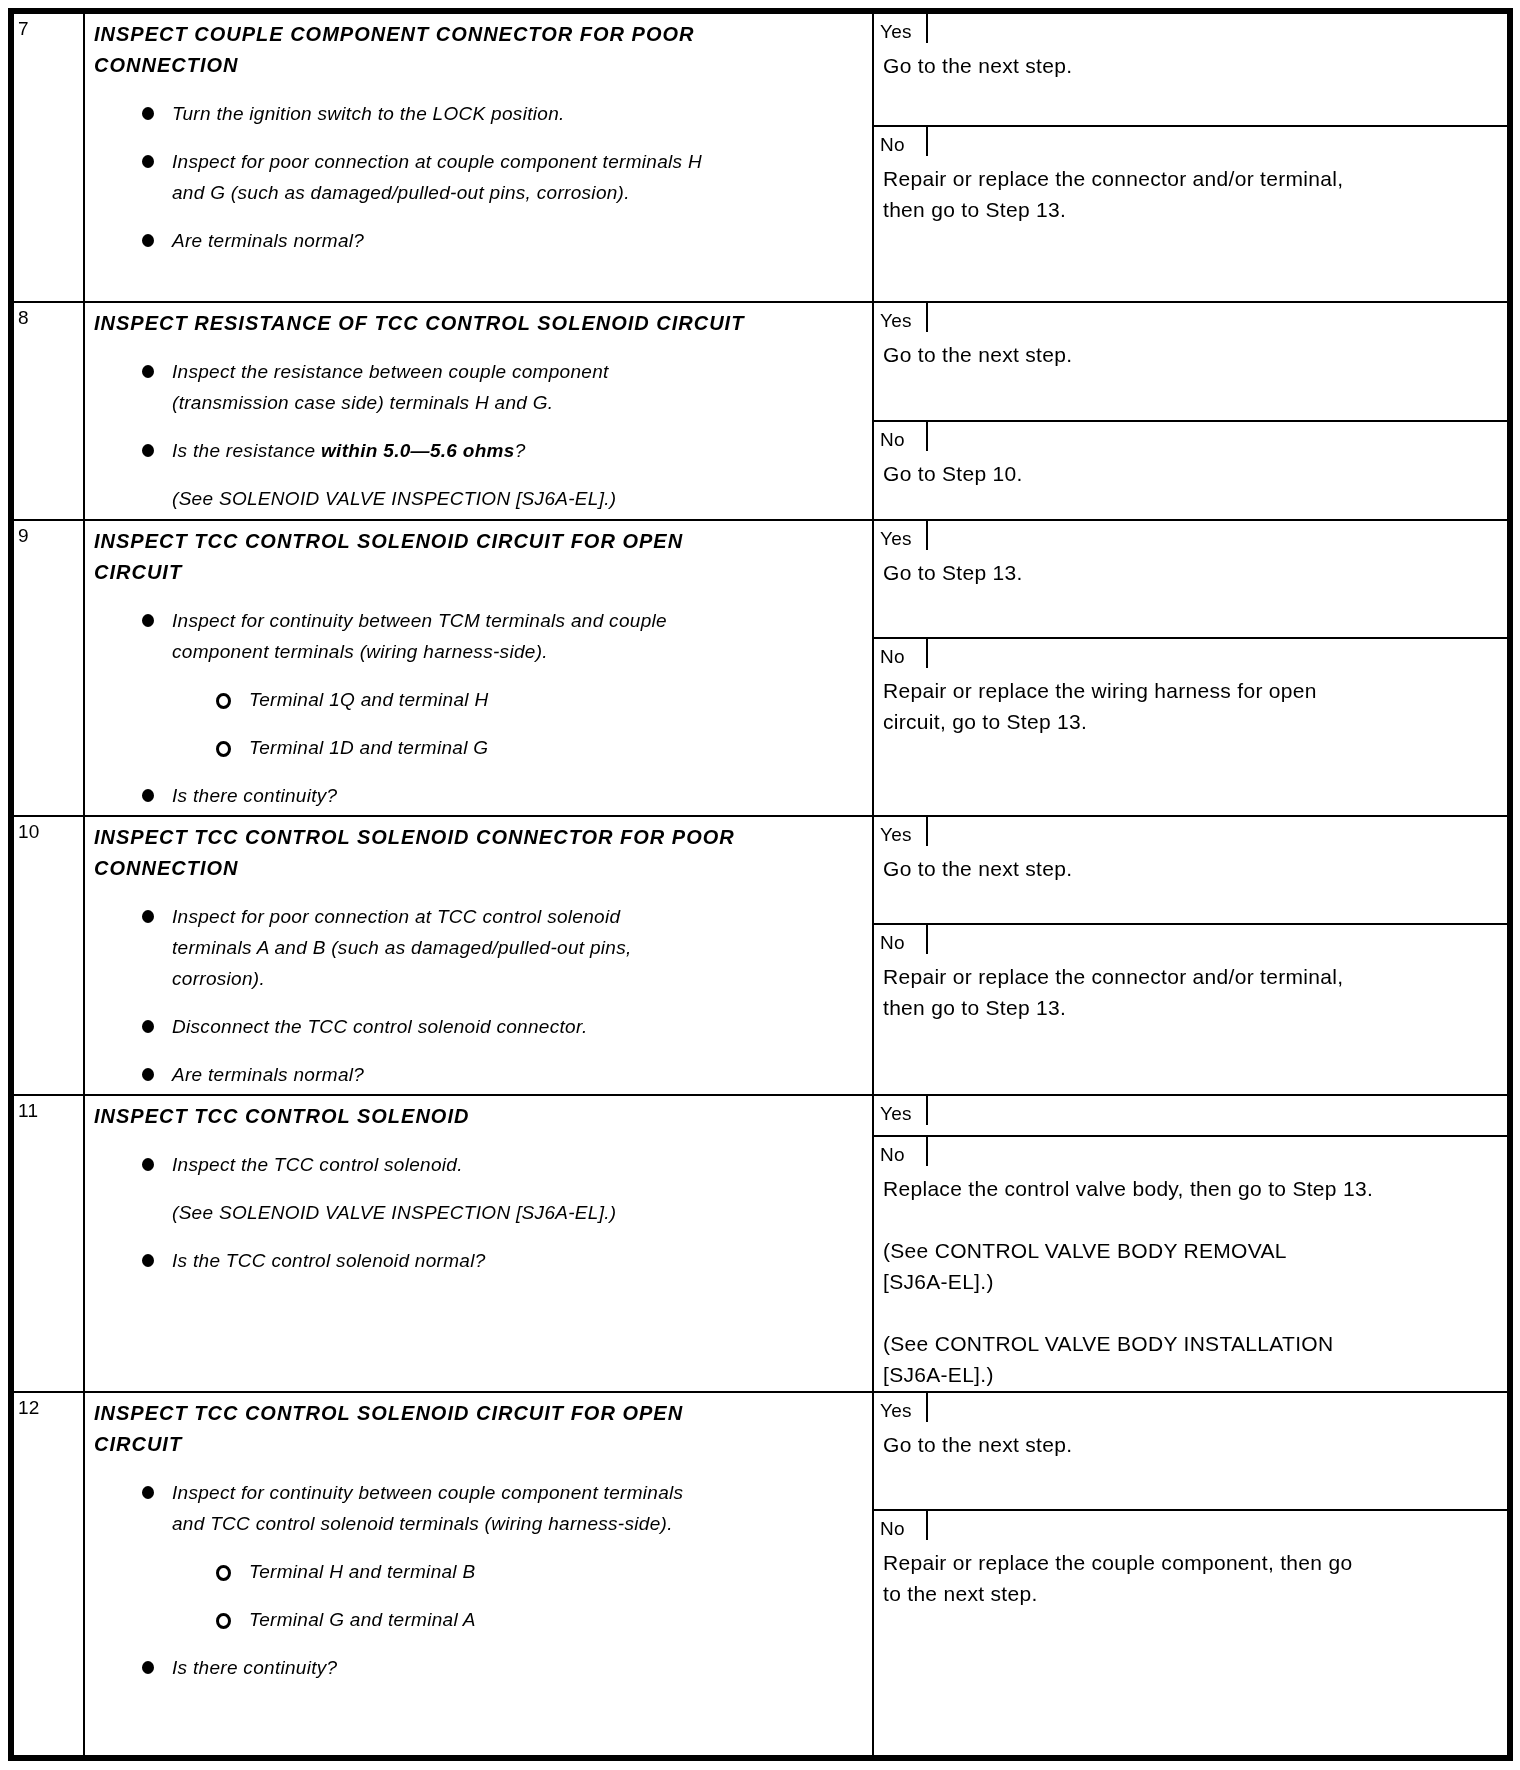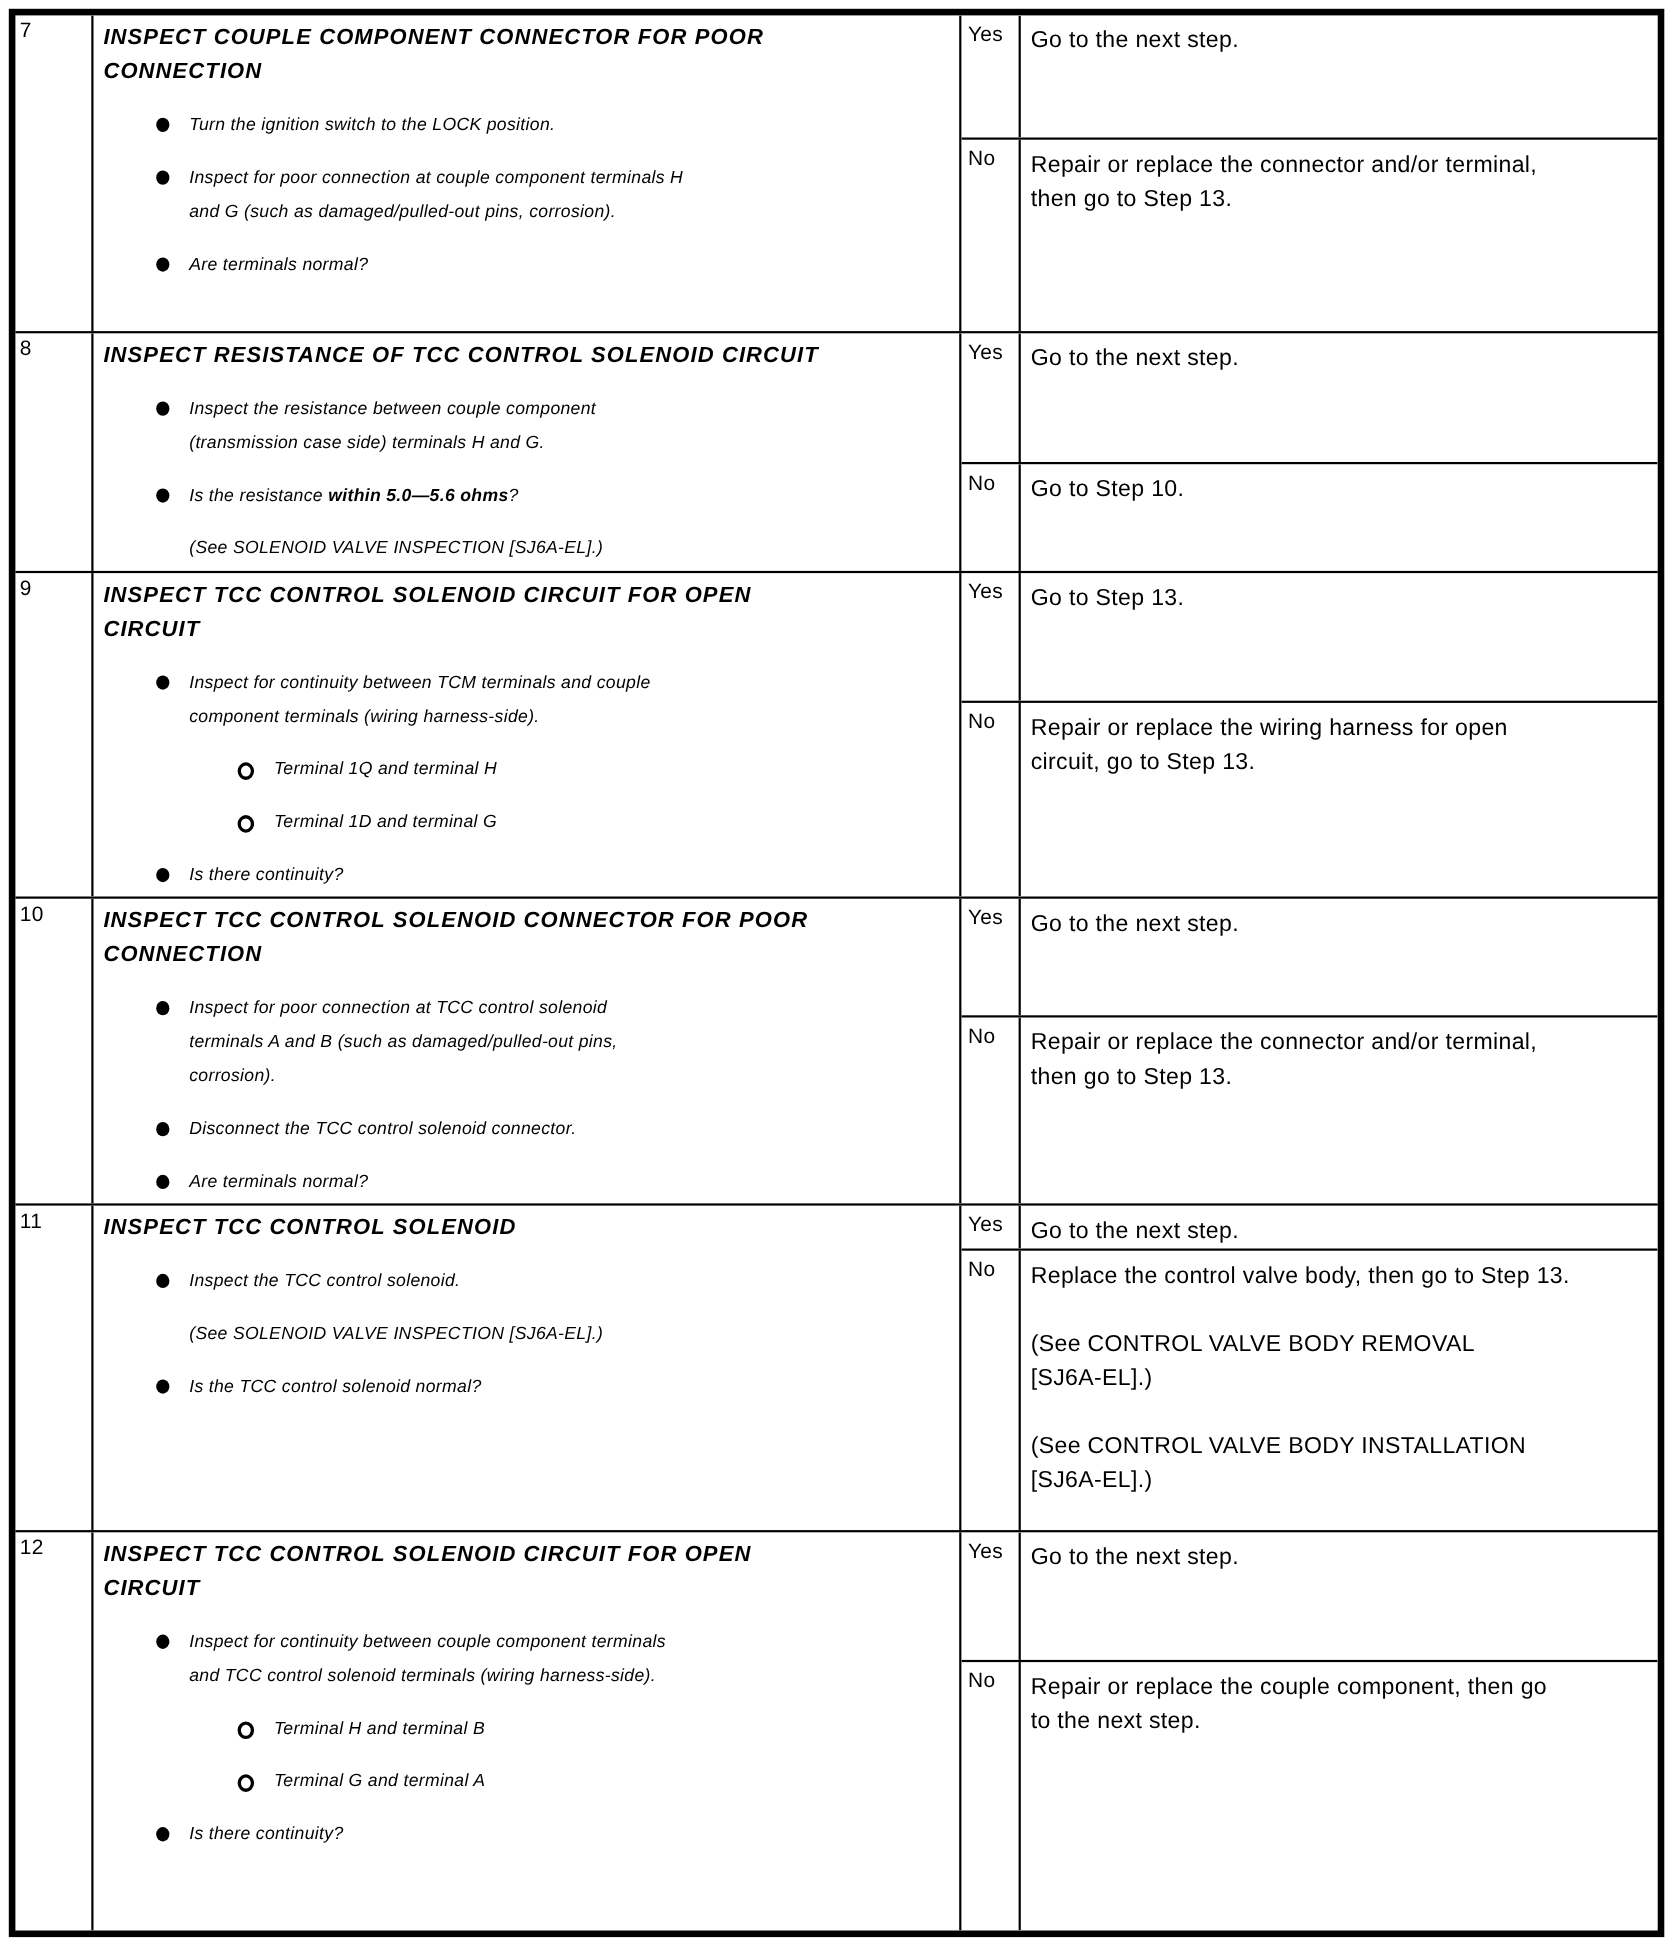--- a/index.html
+++ b/index.html
@@ -32,37 +32,37 @@
   }
   .desc{
     width:789px;box-sizing:border-box;border-right:2px solid #000;
     padding:5px 8px 0 9px;overflow:hidden;font-style:italic;
   }
   .title{
     font-weight:bold;font-size:20px;line-height:31px;letter-spacing:1px;
     white-space:pre-line;
   }
   .item{
-    position:relative;margin-top:17px;font-size:16px;line-height:31px;
+    position:relative;margin-top:17px;font-size:19px;line-height:31px;
     letter-spacing:0.3px;white-space:pre-line;
   }
   .item.bullet{padding-left:78px;}
   .item.bullet::before{
     content:"";position:absolute;left:48px;top:9px;
     width:12px;height:13px;background:#000;border-radius:50%;
   }
   .item.sub{padding-left:155px;}
   .item.sub::before{
     content:"";position:absolute;left:122px;top:9px;
     width:9px;height:10px;border:3px solid #000;border-radius:50%;
   }
   .item.note{padding-left:78px;}
   .item .b{font-weight:bold;}
   .right{flex:1;display:flex;flex-direction:column;box-sizing:border-box;overflow:hidden;}
-  .band{display:flex;box-sizing:border-box;overflow:hidden;}
+  .band{display:flex;box-sizing:border-box;overflow:hidden;flex-direction:column;}
   .band.yes{border-bottom:2px solid #000;}
   .row-0 .band.yes{height:113px;}
   .row-1 .band.yes{height:119px;}
   .row-2 .band.yes{height:118px;}
   .row-3 .band.yes{height:108px;}
   .row-4 .band.yes{height:41px;}
   .row-5 .band.yes{height:118px;}
   .band.no{flex:1;}
   .ans{
     width:54px;box-sizing:border-box;border-right:2px solid #000;

